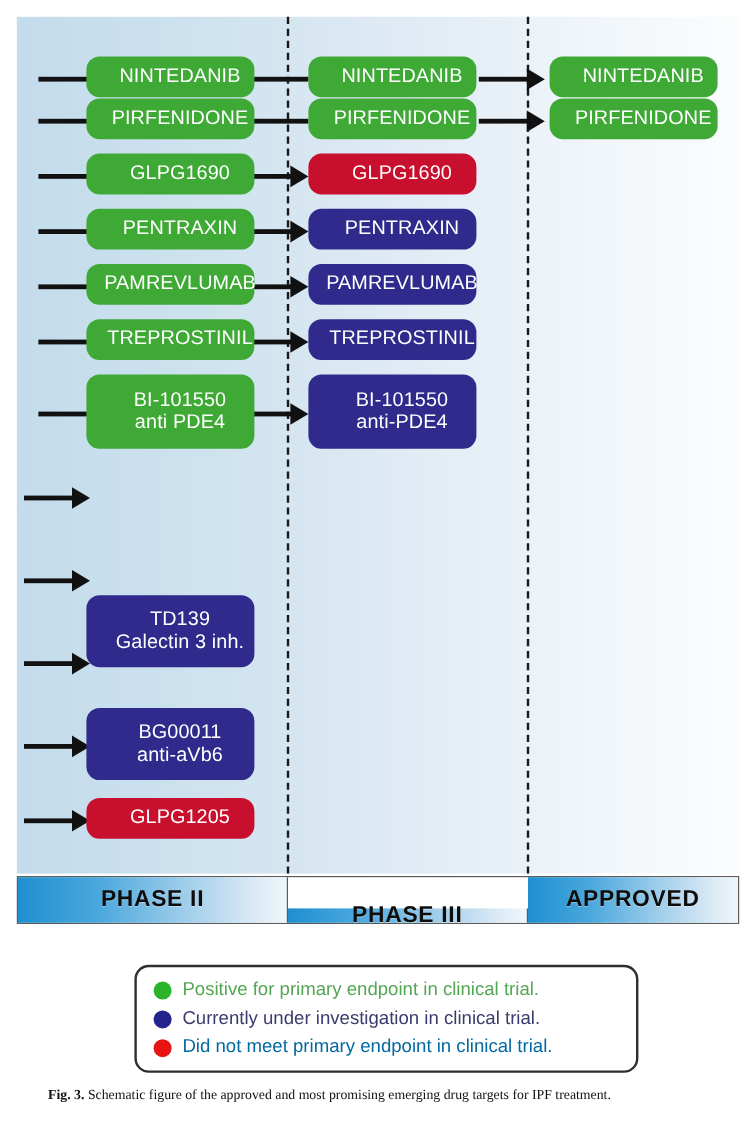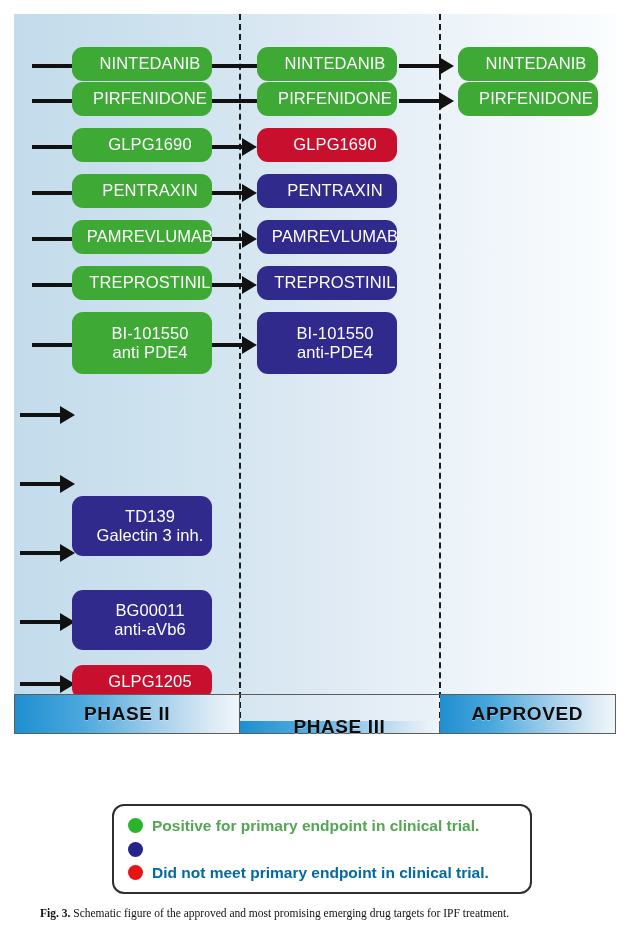--- a/index.html
+++ b/index.html
@@ -80,21 +80,21 @@
     height: 0;
     border-top: 9px solid transparent;
     border-bottom: 9px solid transparent;
     border-left: 15px solid #111111;
   }
 
   
   #phase-bar {
     position: absolute;
     left: 0;
-    top: 680px;
+    top: 716px;
     width: 602px;
     height: 40px;
     display: flex;
     border: 1px solid #5c5c5c;
     box-sizing: border-box;
   }
   .phase-cell {
     display: flex;
     align-items: center;
     justify-content: center;
@@ -126,21 +126,20 @@
     padding: 7px 0 7px 0;
     display: flex;
     flex-direction: column;
     justify-content: space-around;
   }
   .legend-row {
     display: flex;
     align-items: center;
     padding-left: 14px;
     font-size: 15.5px;
-    font-weight: bold;
   }
   .legend-dot {
     width: 15px;
     height: 15px;
     border-radius: 50%;
     flex: 0 0 auto;
     margin-right: 9px;
   }
   .legend-dot.green { background: #2bb42b; }
   .legend-dot.blue  { background: #24248c; }
@@ -286,20 +285,21 @@
 
 </div>
 
 <div id="legend">
   <div class="legend-row">
     <span class="legend-dot green"></span>
     <span class="legend-text green">Positive for primary endpoint in clinical trial.</span>
   </div>
   <div class="legend-row">
     <span class="legend-dot blue"></span>
+    <span class="legend-text blue">Currently under investigation in clinical trial.</span>
   </div>
   <div class="legend-row">
     <span class="legend-dot red"></span>
     <span class="legend-text red">Did not meet primary endpoint in clinical trial.</span>
   </div>
 </div>
 
 <div id="caption">
   <span id="caption-label">Fig. 3.</span>
   <span>Schematic figure of the approved and most promising emerging drug targets for IPF treatment.</span>

